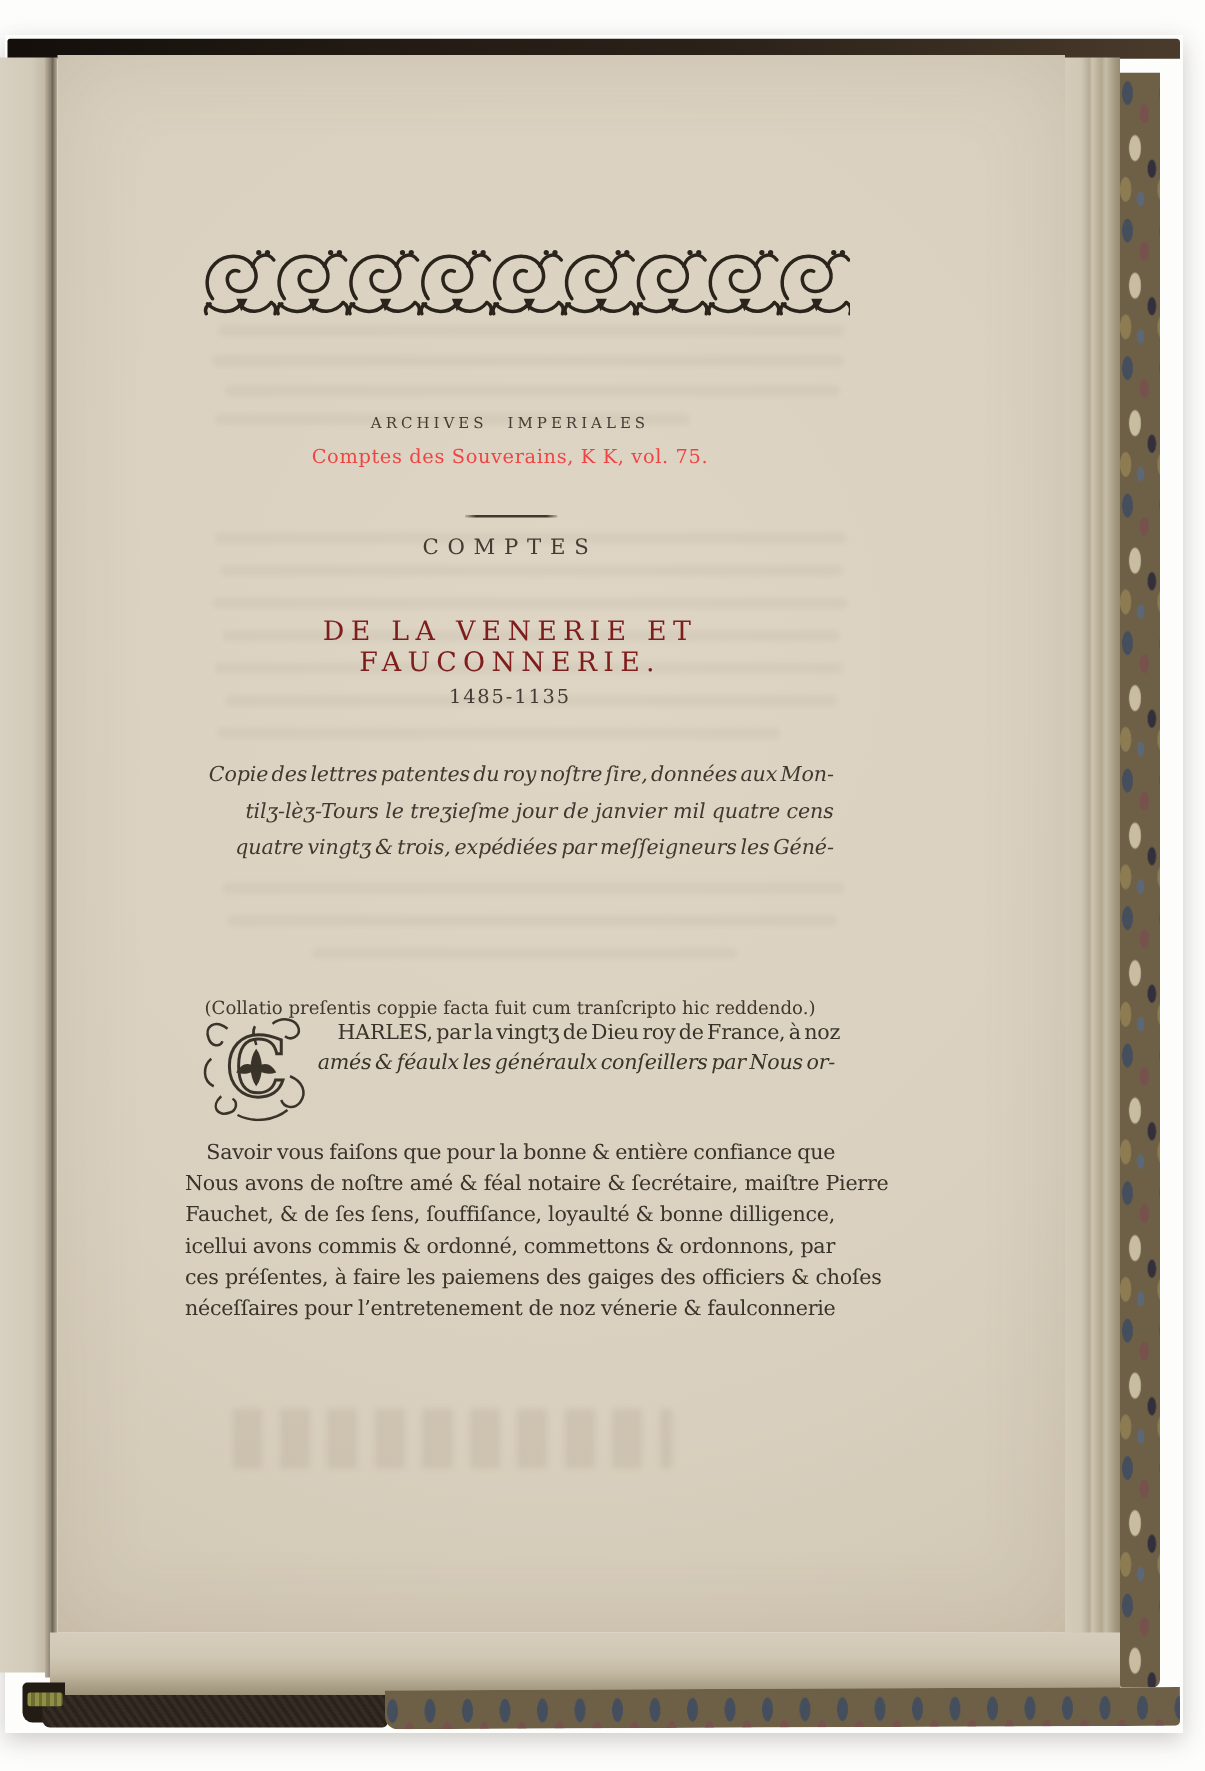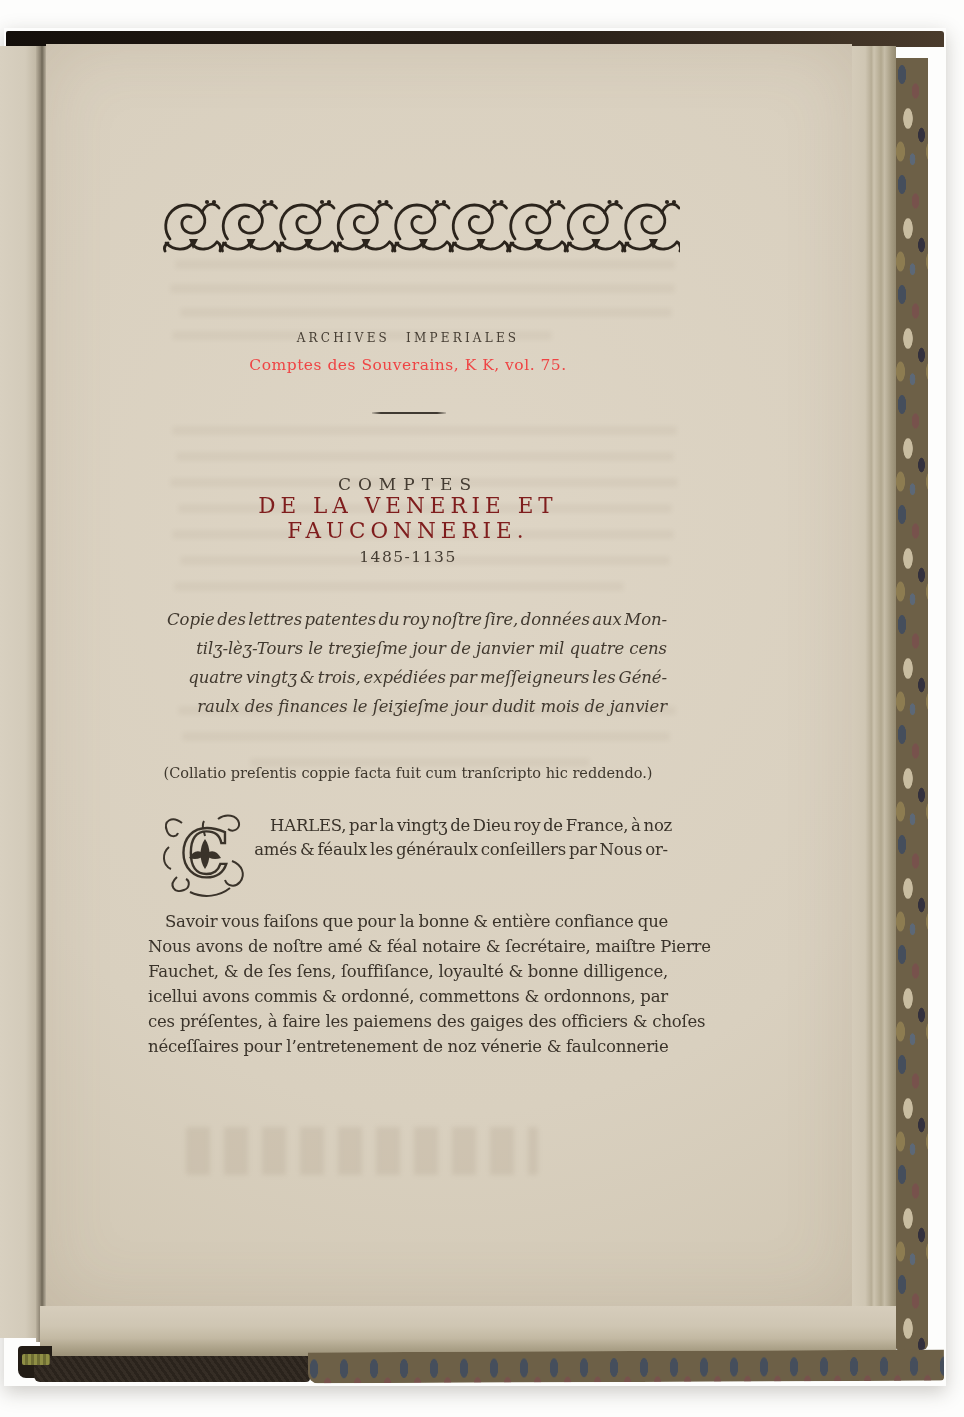--- a/index.html
+++ b/index.html
@@ -126,32 +126,31 @@
   <use href="#fu" x="345"></use>
     <use href="#fu" x="402.5"></use>
     <use href="#fu" x="460"></use>
 </svg>
 
 <div class="abs content centerbox archives-label" style="top:331px">ARCHIVES IMPERIALES</div>
 <div class="abs content centerbox archives-ref" style="top:356px">Comptes des Souverains, K K, vol. 75.</div>
 
 <div class="abs content rule" style="left:372px;top:412px;width:74px"></div>
 
-<div class="abs content centerbox title" style="top:474px">COMPTES</div>
+<div class="abs content centerbox title" style="top:428px">COMPTES</div>
 <div class="abs content centerbox subtitle" style="top:493px">DE LA VENERIE ET FAUCONNERIE.</div>
 <div class="abs content centerbox years" style="top:548px">1485-1135</div>
 
 <div class="abs content preamble" style="left:167px;top:605px;width:500px">
   <div class="line just" style="word-spacing: -2.6px;">Copie des lettres patentes du roy noſtre ſire, données aux Mon-</div>
   <div class="line just indent" style="word-spacing: 0px;">tilʒ-lèʒ-Tours le treʒieſme jour de janvier mil quatre cens</div>
   <div class="line just indent" style="word-spacing: -2.125px;">quatre vingtʒ &amp; trois, expédiées par meſſeigneurs les Géné-</div>
-  <div class="line just indent" style="word-spacing: 0px;">raulx des finances le ſeiʒieſme jour dudit mois de janvier</div>
 </div>
 
-<div class="abs content centerbox collation" style="top:765px">(Collatio preſentis coppie facta fuit cum tranſcripto hic reddendo.)</div>
+<div class="abs content centerbox collation" style="top:799px">(Collatio preſentis coppie facta fuit cum tranſcripto hic reddendo.)</div>
 
 <svg class="abs content" style="left:160px;top:811px" width="92" height="86" viewBox="0 0 92 86">
   <g stroke="#3a332a" fill="none" stroke-width="2">
     <path d="M22,12 C12,4 3,10 7,20 C9,26 16,27 18,22"></path>
     <path d="M9,36 C2,42 2,54 11,58"></path>
     <path d="M17,66 C8,74 14,83 24,79 C30,77 30,70 26,68"></path>
     <path d="M58,8 C66,2 77,4 79,12 C80,18 73,22 68,18"></path>
     <path d="M72,50 C82,54 86,63 80,71 C75,77 67,75 65,69"></path>
     <path d="M30,81 C44,88 60,85 70,77"></path>
     <path d="M44,10 C41,15 44,20 45,25"></path>
@@ -159,21 +158,21 @@
   <text x="45" y="66" text-anchor="middle" font-family="DejaVu Serif, Liberation Serif, serif" font-size="66" stroke="#3a332a" stroke-width="2.4" fill="#d9d0bf">C</text>
   <g fill="#3a332a" stroke="none">
     <path d="M45,28 C39,36 39,50 45,58 C51,50 51,36 45,28 z"></path>
     <path d="M45,43 C38,38 33,40 29,47 C35,49 42,48 45,43 z"></path>
     <path d="M45,43 C52,38 57,40 61,47 C55,49 48,48 45,43 z"></path>
   </g>
 </svg>
 
 <div class="abs content opening" style="left:254px;top:814px;width:414px">
   <div class="line just first" style="word-spacing: -2.3px;">HARLES, par la vingtʒ de Dieu roy de France, à noz</div>
-  <div class="line just" style="word-spacing: -2.125px;">amés &amp; féaulx les généraulx conſeillers par Nous or-</div>
+  <div class="line just" style="word-spacing: -2.125px; font-style: italic;">amés &amp; féaulx les généraulx conſeillers par Nous or-</div>
 </div>
 
 <div class="abs content bodypara" style="left:148px;top:909px;width:520px">
   <div class="line just first" style="word-spacing: -0.8px;">Savoir vous faiſons que pour la bonne &amp; entière confiance que</div>
   <div class="line just">Nous avons de noſtre amé &amp; féal notaire &amp; ſecrétaire, maiſtre Pierre</div>
   <div class="line just" style="word-spacing: -0.111111px;">Fauchet, &amp; de ſes ſens, ſouffiſance, loyaulté &amp; bonne dilligence,</div>
   <div class="line just" style="word-spacing: -0.25px;">icellui avons commis &amp; ordonné, commettons &amp; ordonnons, par</div>
   <div class="line just">ces préſentes, à faire les paiemens des gaiges des officiers &amp; choſes</div>
   <div class="line just" style="word-spacing: -0.285714px;">néceſſaires pour l’entretenement de noz vénerie &amp; faulconnerie</div>
 </div>

